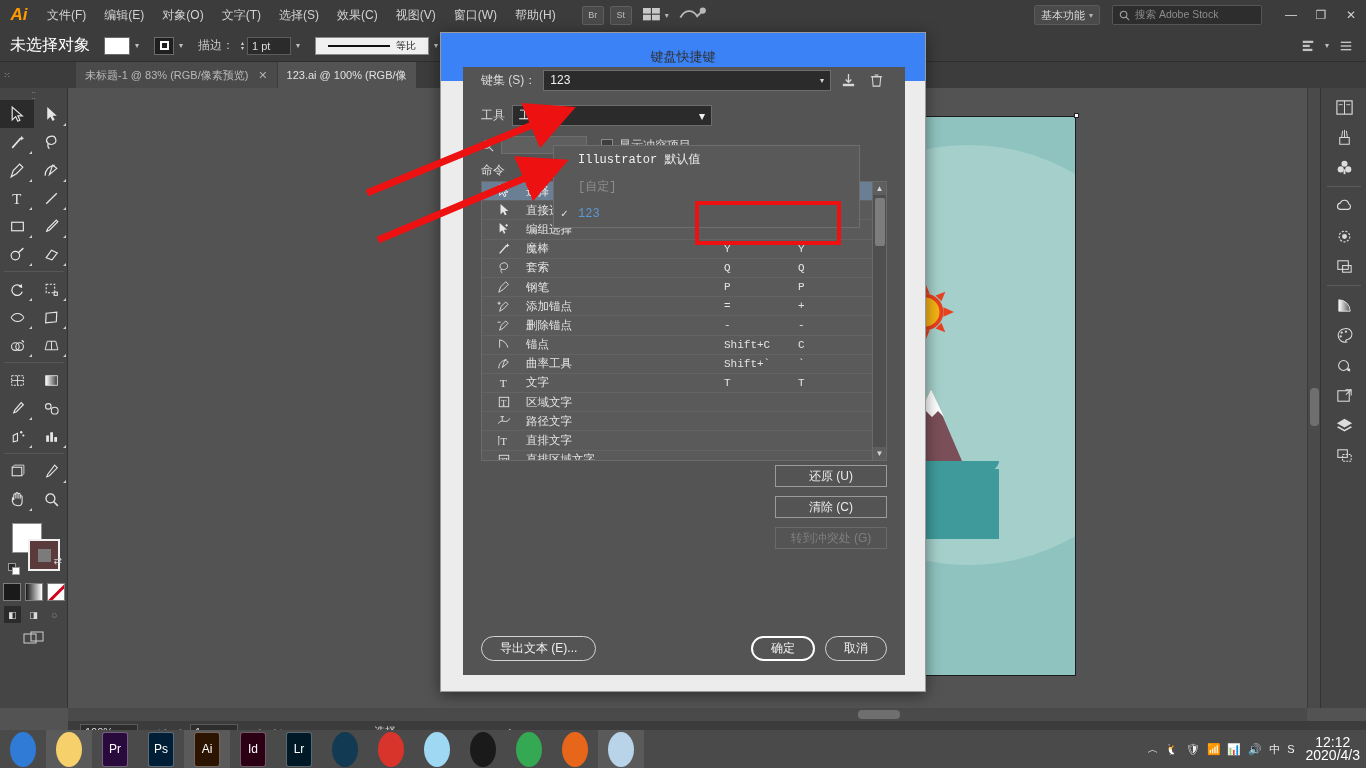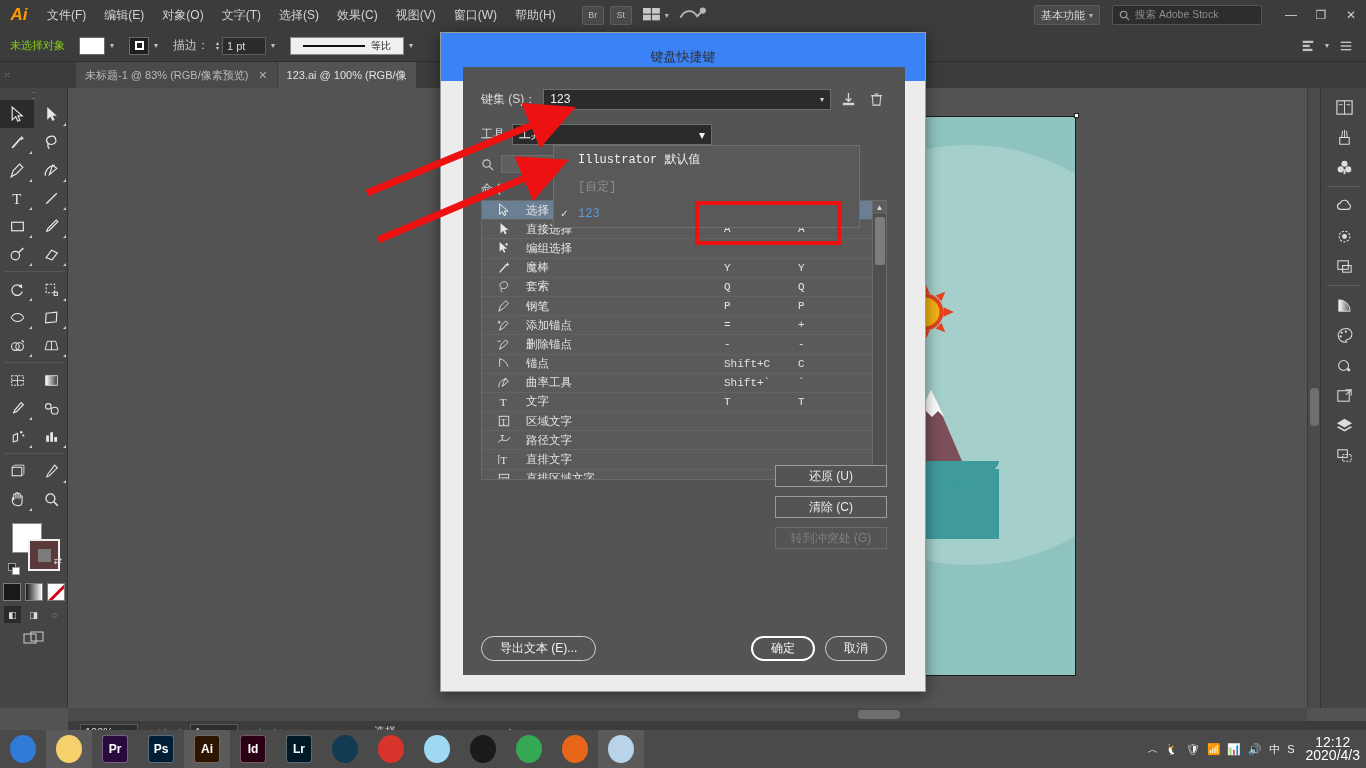--- a/index.html
+++ b/index.html
@@ -36,21 +36,21 @@
     background:#2d2d2d; border:1px solid #555; border-radius:2px; padding:0 6px; color:#8d8d8d; font-size:10.5px;
   }
   .win-btns { display:flex; margin-left:14px; }
   .win-btn { width:30px; height:30px; display:flex; align-items:center; justify-content:center; color:#d0d0d0; font-size:12px; }
 
   
   .optionsbar {
     position:absolute; left:0; top:30px; width:1366px; height:32px;
     background:#3c3c3c; border-bottom:1px solid #2e2e2e; display:flex; align-items:center; padding-left:10px;
   }
-  .ob-label { font-size:11px; color:#84cc16; margin-right:14px; }
+  .ob-label { font-size:16px; color:#ffffff; margin-right:14px; }
   .swatch-white { width:26px; height:18px; background:#fff; border:1px solid #6a6a6a; }
   .swatch-stroke { width:20px; height:18px; background:#1f1f1f; border:1px solid #6a6a6a; display:flex; align-items:center; justify-content:center; }
   .swatch-stroke i { width:9px;height:9px;border:2px solid #fff; display:block; }
   .dd-arrow { width:14px; height:18px; display:flex; align-items:center; justify-content:center; font-size:8px; color:#c0c0c0; }
   .ob-gap { width:10px; }
   .stroke-label { font-size:12px; margin-right:4px; }
   .spinner { width:9px; display:flex; flex-direction:column; align-items:center; font-size:6px; line-height:5px; color:#cfcfcf; }
   .ptbox { width:44px; height:18px; background:#2b2b2b; border:1px solid #5d5d5d; font-size:11px; color:#ddd; padding-left:4px; line-height:17px; }
   .profilebox { width:114px; height:18px; background:#f0f0f0; border:1px solid #888; display:flex; align-items:center; justify-content:space-between; padding:0 12px; }
   .profilebox .line { width:62px; height:2px; background:#111; }
@@ -132,32 +132,32 @@
   .zoombox { width:58px; height:16px; background:#2d2d2d; border:1px solid #5a5a5a; margin-left:12px; padding-left:4px; line-height:15px; color:#dcdcdc; font-size:11px; }
   .sb-arrow { width:16px; height:16px; display:flex; align-items:center; justify-content:center; font-size:8px; color:#bdbdbd; }
   .navbtn { width:16px; height:16px; display:flex; align-items:center; justify-content:center; font-size:8px; color:#8a8a8a; }
   .pagebox { width:48px; height:16px; background:#2d2d2d; border:1px solid #5a5a5a; padding-left:4px; line-height:15px; color:#dcdcdc; font-size:11px; margin-left:4px; }
   .sb-tool { margin-left:88px; font-size:11px; color:#cfcfcf; }
 
   
   .taskbar { position:absolute; left:0; bottom:0; width:1366px; height:38px; background:#4a4a4a; display:flex; align-items:center; }
   .tb-item { width:46px; height:38px; display:flex; align-items:center; justify-content:center; }
   .tb-item.active { background:#5a5a5a; }
-  .appicon { width:26px; height:28px; border-radius:3px; display:flex; align-items:center; justify-content:center; font-weight:bold; font-size:12px; }
+  .appicon { width:26px; height:35px; border-radius:3px; display:flex; align-items:center; justify-content:center; font-weight:normal; font-size:12px; }
   .tray { margin-left:auto; display:flex; align-items:center; padding-right:6px; gap:7px; color:#f0f0f0; font-size:11px; }
   .clock { text-align:center; line-height:13px; font-size:14px; color:#fff; padding-left:4px; }
 
   
   .dialog {
     position:absolute; left:440px; top:32px; width:486px; height:660px;
     background:#ececec; border:1px solid #9a9a9a; box-shadow:0 3px 14px rgba(0,0,0,.45);
   }
   .dlg-title { height:48px; display:flex; align-items:center; justify-content:center; font-size:13px; color:#303030; background:#3b82f6;text-align:right; }
   .dlg-body { position:absolute; left:22px; top:34px; width:442px; height:608px; background:#545454; color:#d8d8d8; }
-  .row1 { display:flex; align-items:center; padding:21px 18px 0 18px; }
+  .row1 { display:flex; align-items:center; padding:2px 18px 0 18px; }
   .lbl { font-size:12px; color:#d9d9d9; margin-right:7px; white-space:nowrap; }
   .combo {
     flex:1; height:21px; background:#2b2b2b; border:1px solid #6d6d6d; display:flex; align-items:center;
     padding:0 6px; font-size:12px; color:#f2f2f2; position:relative;
   }
   .combo .cv { flex:1; }
   .combo .ca { font-size:8px; color:#d8d8d8; }
   .ic-btn { width:22px; height:22px; display:flex; align-items:center; justify-content:center; color:#d7d7d7; margin-left:6px; }
   .ic-btn svg { width:15px; height:15px; }
 

